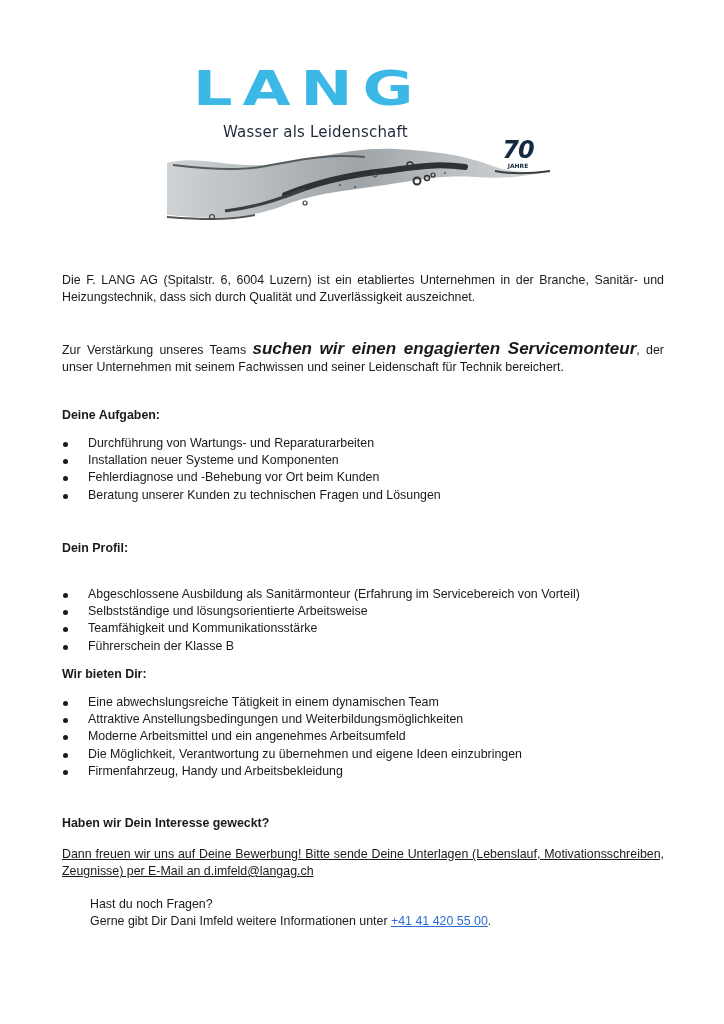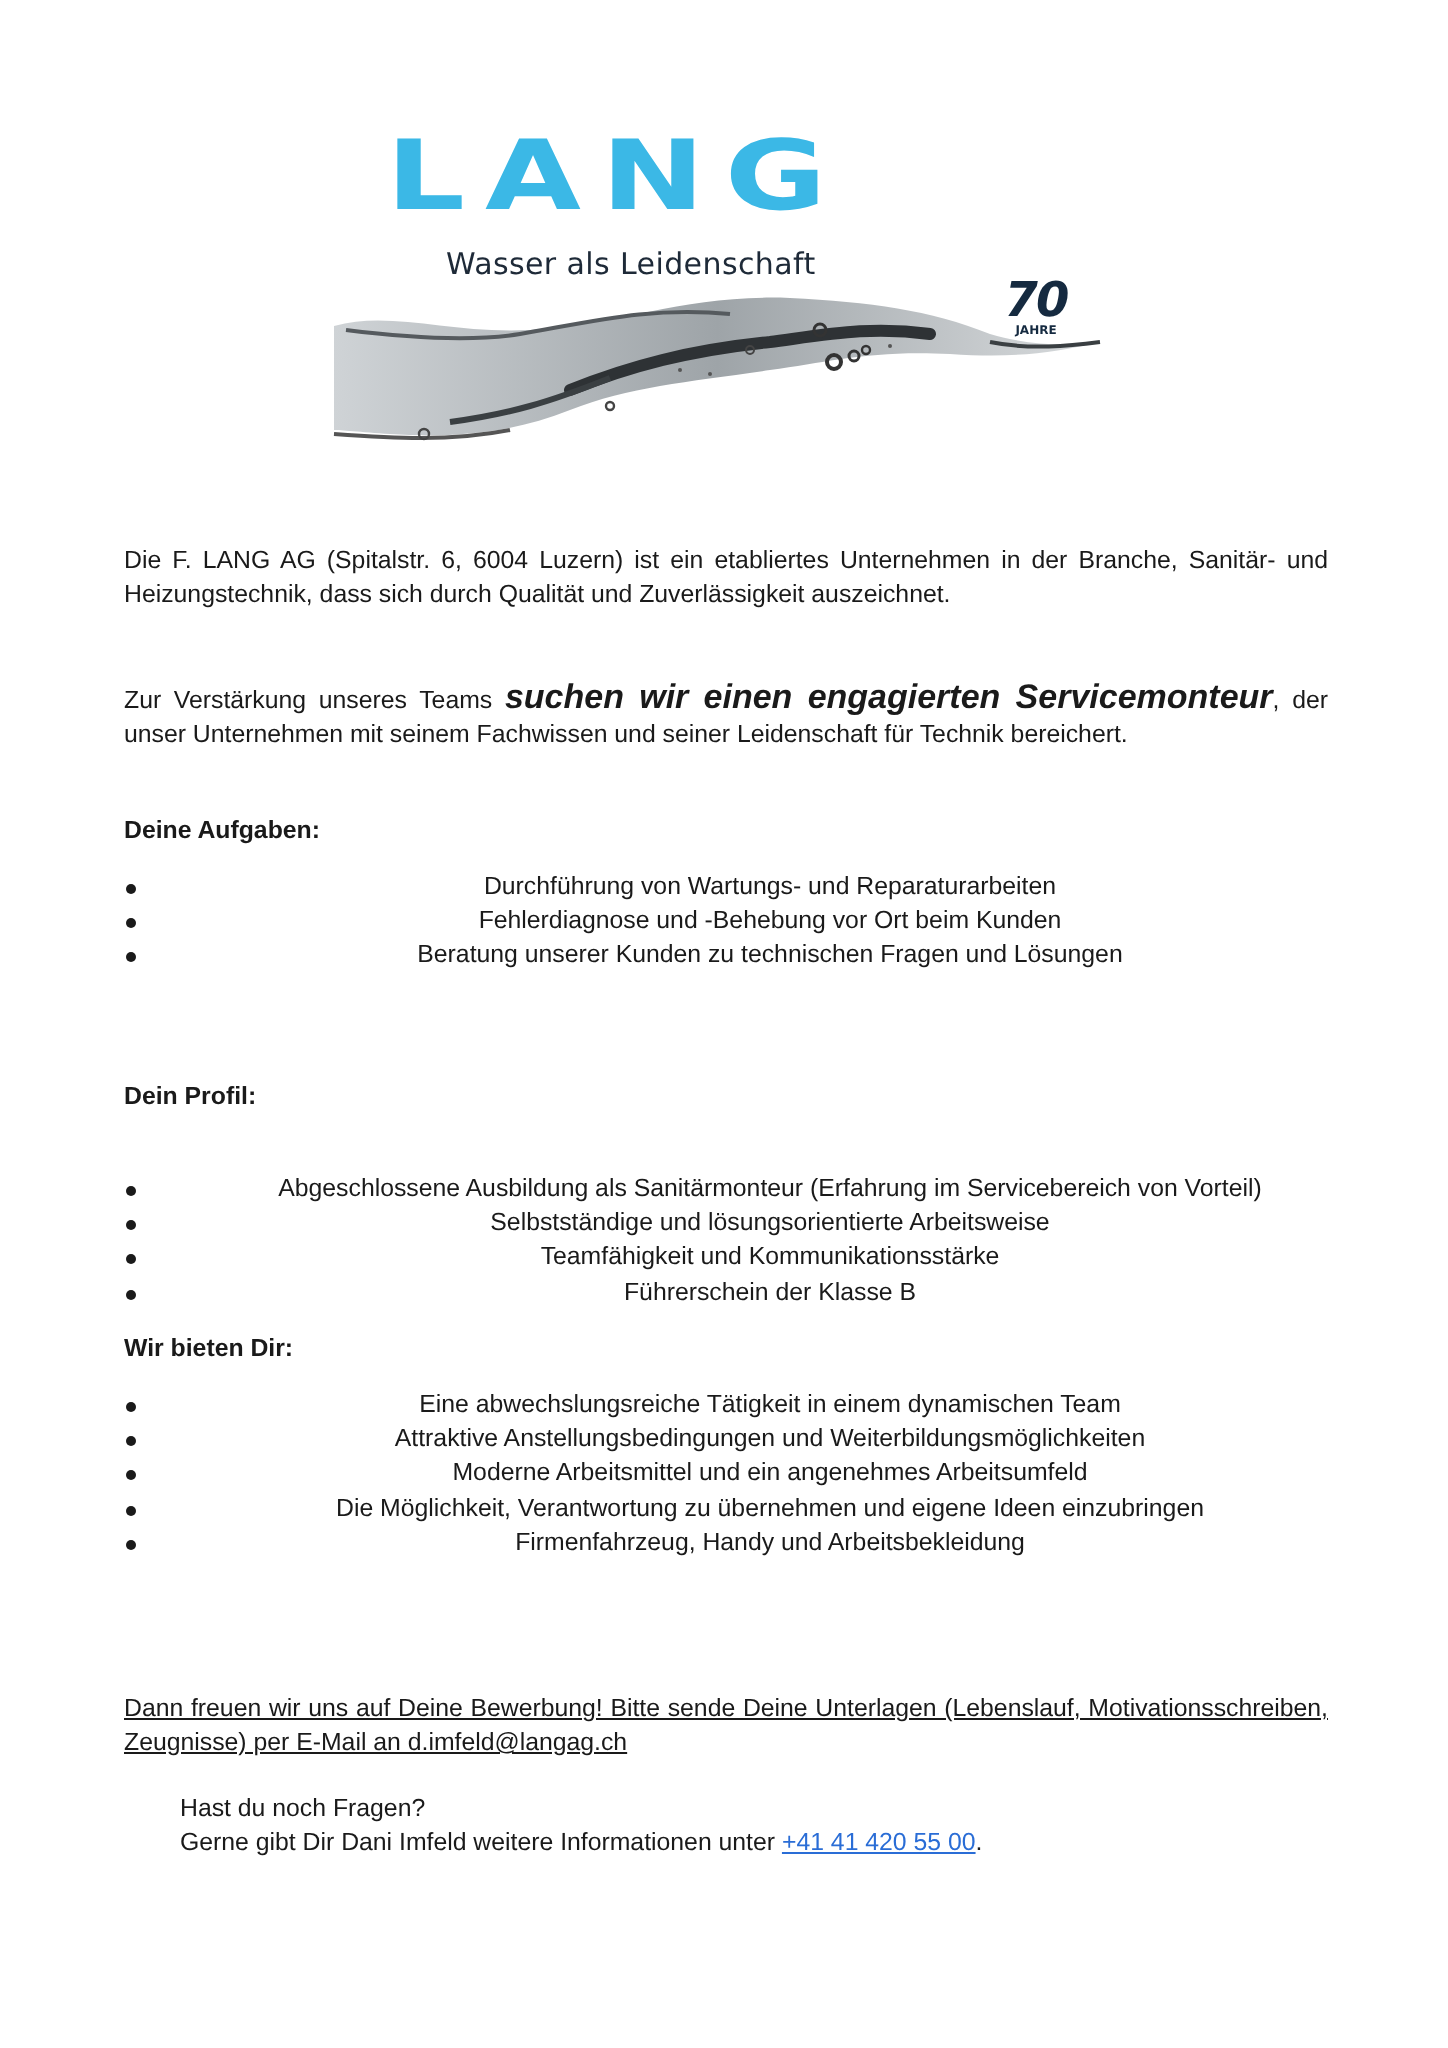--- a/index.html
+++ b/index.html
@@ -48,21 +48,21 @@
     .heading { font-weight: bold; }
     .h-aufgaben { top: 407px; }
     .h-profil { top: 540px; }
     .h-bieten { top: 666px; }
     .h-interesse { top: 815px; }
 
     ul.bullets {
       position: absolute; left: 62px; width: 620px; margin: 0; padding: 0; list-style: none;
       font-size: 12.4px; line-height: 17.2px; color: #1a1a1a;
     }
-    ul.bullets li { position: relative; padding-left: 26px; text-align: center; }
+    ul.bullets li { position: relative; padding-left: 26px; }
     ul.bullets li::before {
       content: ""; position: absolute; left: 1px; top: 7px;
       width: 5px; height: 5px; border-radius: 50%; background: #1a1a1a;
     }
     .list-aufgaben { top: 435px; }
     .list-profil { top: 586px; }
     .list-bieten { top: 694px; }
 
     .apply { top: 846px; text-decoration: underline; }
     .questions { top: 896px; margin-left: 28px; }
@@ -107,20 +107,21 @@
     </svg>
   </div>
 
   <div class="text justify intro">Die F. LANG AG (Spitalstr. 6, 6004 Luzern) ist ein etabliertes Unternehmen in der Branche, Sanitär- und Heizungstechnik, dass sich durch Qualität und Zuverlässigkeit auszeichnet.</div>
 
   <div class="text justify lead"><span>Zur Verstärkung unseres Teams </span><span class="emph">suchen wir einen engagierten Servicemonteur</span><span>, der unser Unternehmen mit seinem Fachwissen und seiner Leidenschaft für Technik bereichert.</span></div>
 
   <div class="text heading h-aufgaben">Deine Aufgaben:</div>
   <ul class="bullets list-aufgaben">
     <li>Durchführung von Wartungs- und Reparaturarbeiten</li>
+    <li>Installation neuer Systeme und Komponenten</li>
     <li>Fehlerdiagnose und -Behebung vor Ort beim Kunden</li>
     <li>Beratung unserer Kunden zu technischen Fragen und Lösungen</li>
   </ul>
 
   <div class="text heading h-profil">Dein Profil:</div>
   <ul class="bullets list-profil">
     <li>Abgeschlossene Ausbildung als Sanitärmonteur (Erfahrung im Servicebereich von Vorteil)</li>
     <li>Selbstständige und lösungsorientierte Arbeitsweise</li>
     <li>Teamfähigkeit und Kommunikationsstärke</li>
     <li>Führerschein der Klasse B</li>
@@ -128,20 +129,21 @@
 
   <div class="text heading h-bieten">Wir bieten Dir:</div>
   <ul class="bullets list-bieten">
     <li>Eine abwechslungsreiche Tätigkeit in einem dynamischen Team</li>
     <li>Attraktive Anstellungsbedingungen und Weiterbildungsmöglichkeiten</li>
     <li>Moderne Arbeitsmittel und ein angenehmes Arbeitsumfeld</li>
     <li>Die Möglichkeit, Verantwortung zu übernehmen und eigene Ideen einzubringen</li>
     <li>Firmenfahrzeug, Handy und Arbeitsbekleidung</li>
   </ul>
 
+  <div class="text heading h-interesse">Haben wir Dein Interesse geweckt?</div>
   <div class="text justify apply">Dann freuen wir uns auf Deine Bewerbung! Bitte sende Deine Unterlagen (Lebenslauf, Motivationsschreiben, Zeugnisse) per E-Mail an d.imfeld@langag.ch</div>
 
   <div class="text questions">
     <div>Hast du noch Fragen?</div>
     <div><span>Gerne gibt Dir Dani Imfeld weitere Informationen unter </span><a class="phone" href="#">+41 41 420 55 00</a><span>.</span></div>
   </div>
 
 </div>
 
 </body></html>

